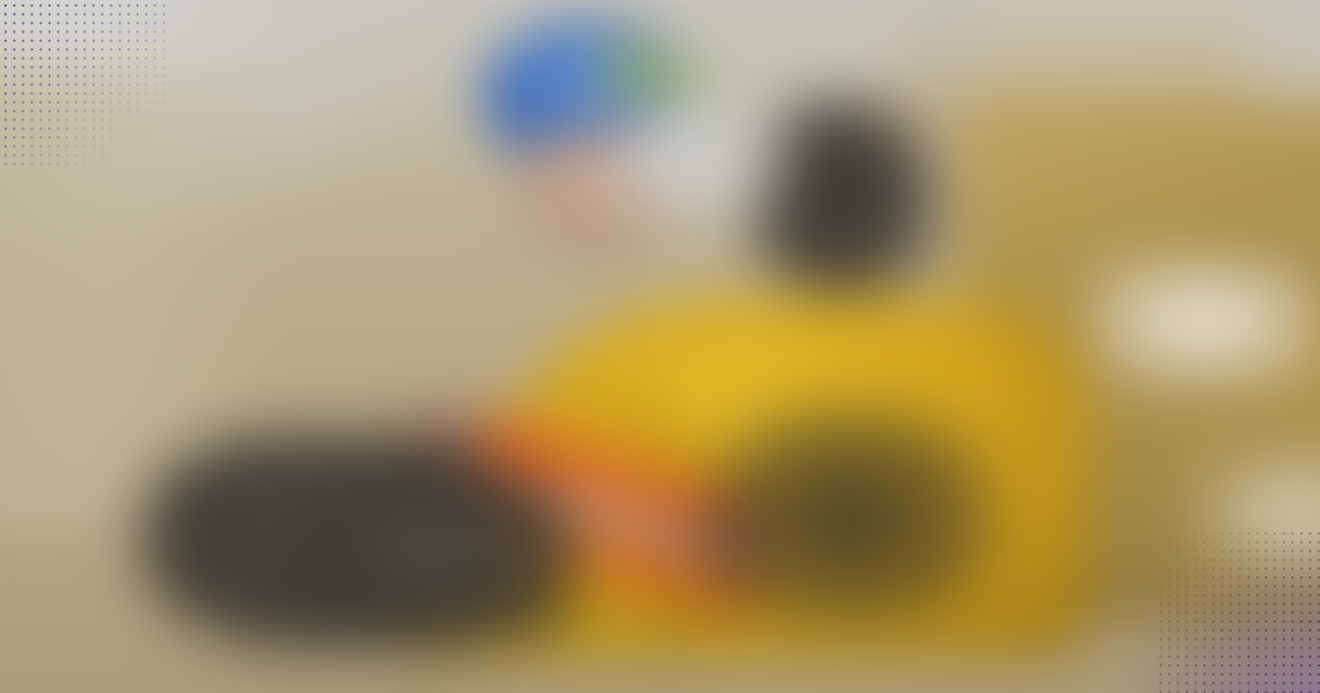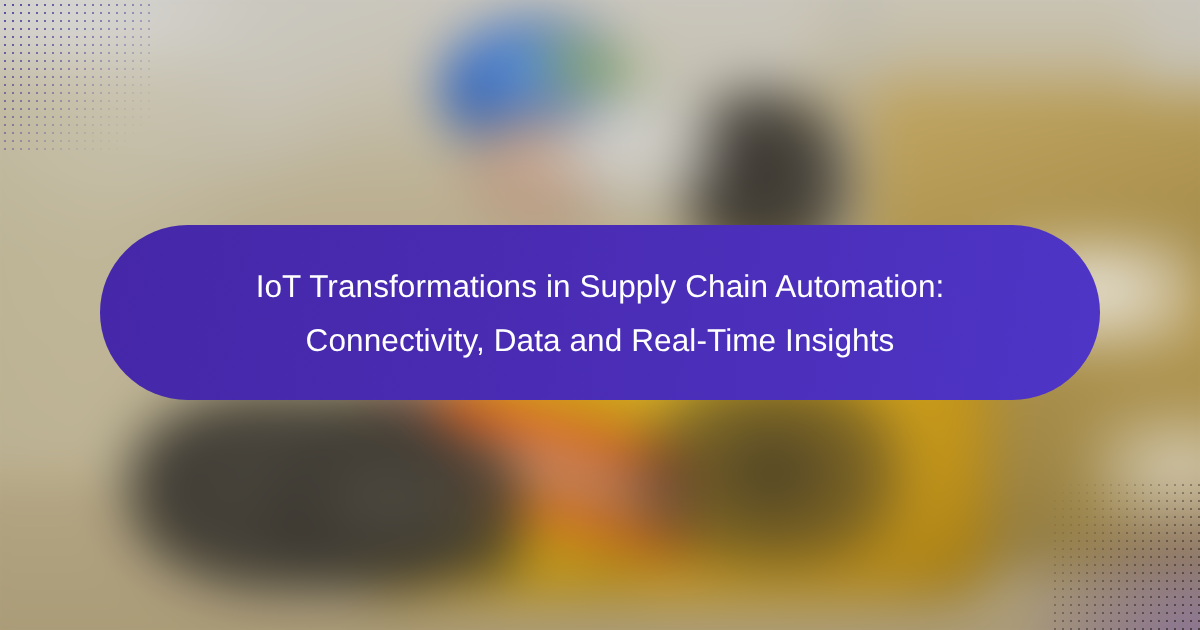--- a/index.html
+++ b/index.html
@@ -362,18 +362,14 @@
     <div class="bg-glove"></div>
     <div class="bg-glove-2"></div>
     <div class="bg-dark-bottom"></div>
     <div class="bg-purple-tint"></div>
     <div class="bg-veil"></div>
   </div>
 
   <div class="dot-grid dot-grid-tl"></div>
   <div class="dot-grid dot-grid-br"></div>
 
-  <div class="title-pill">
-    <div class="title-text">IoT Transformations in Supply Chain Automation:
-Connectivity, Data and Real-Time Insights</div>
-  </div>
 
 </div>
 
 </body></html>

